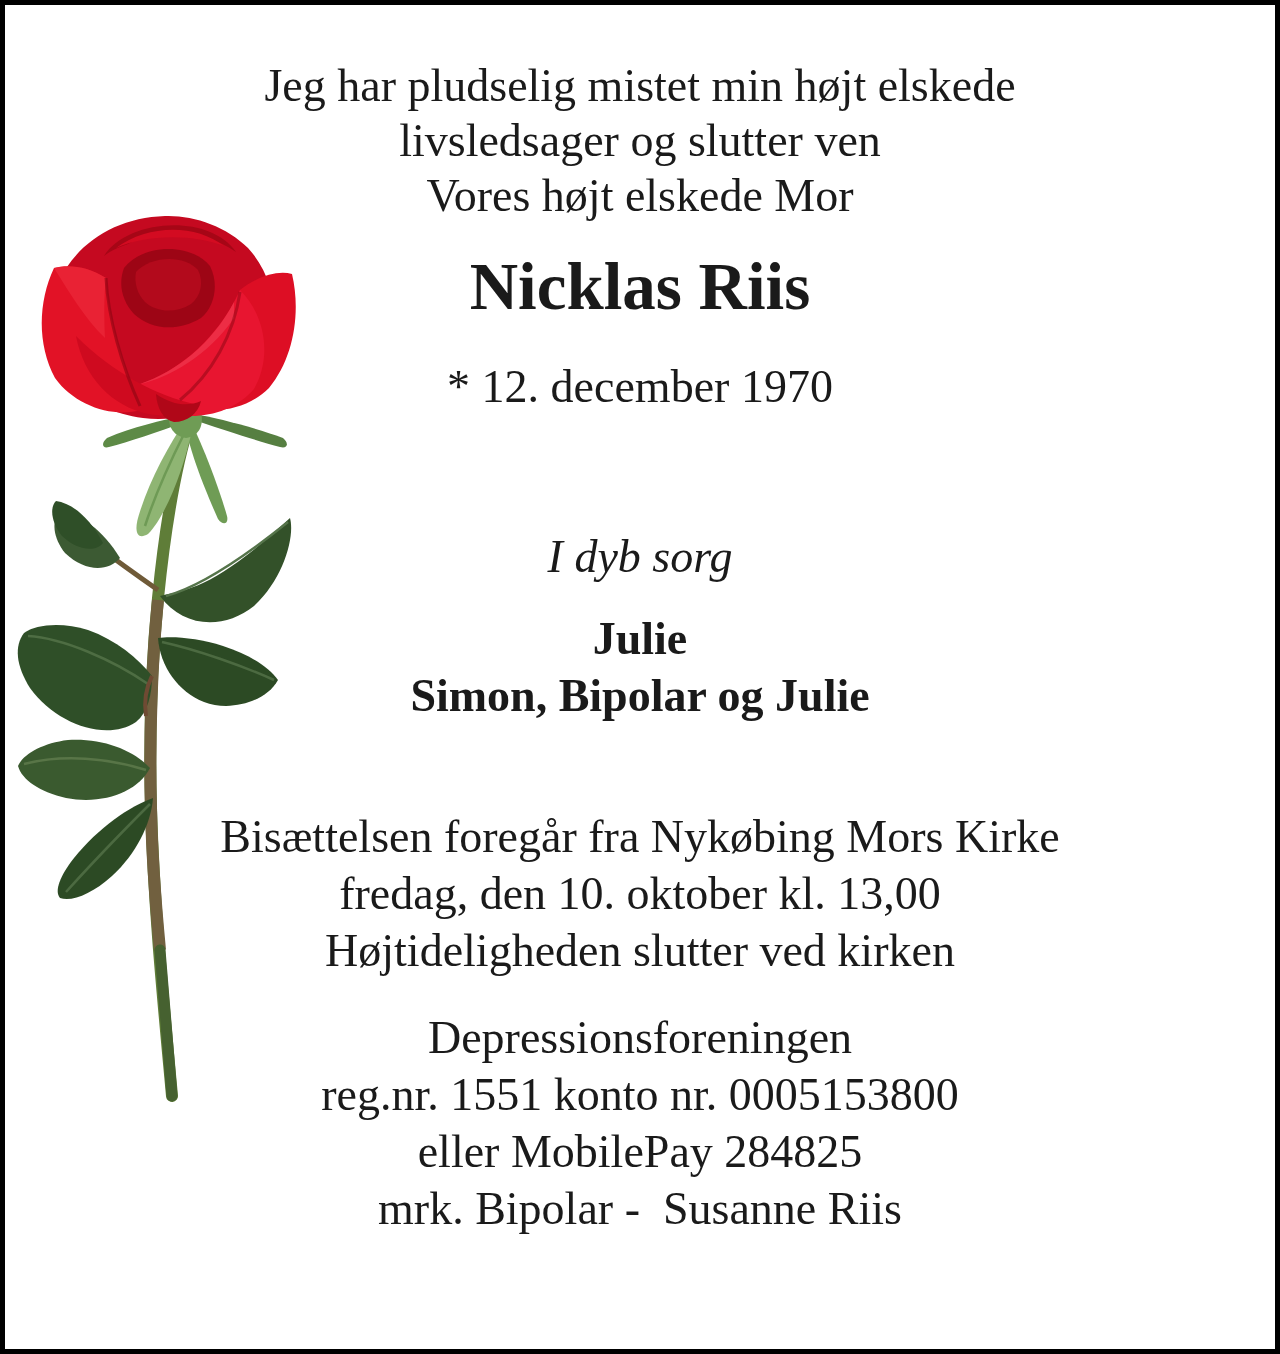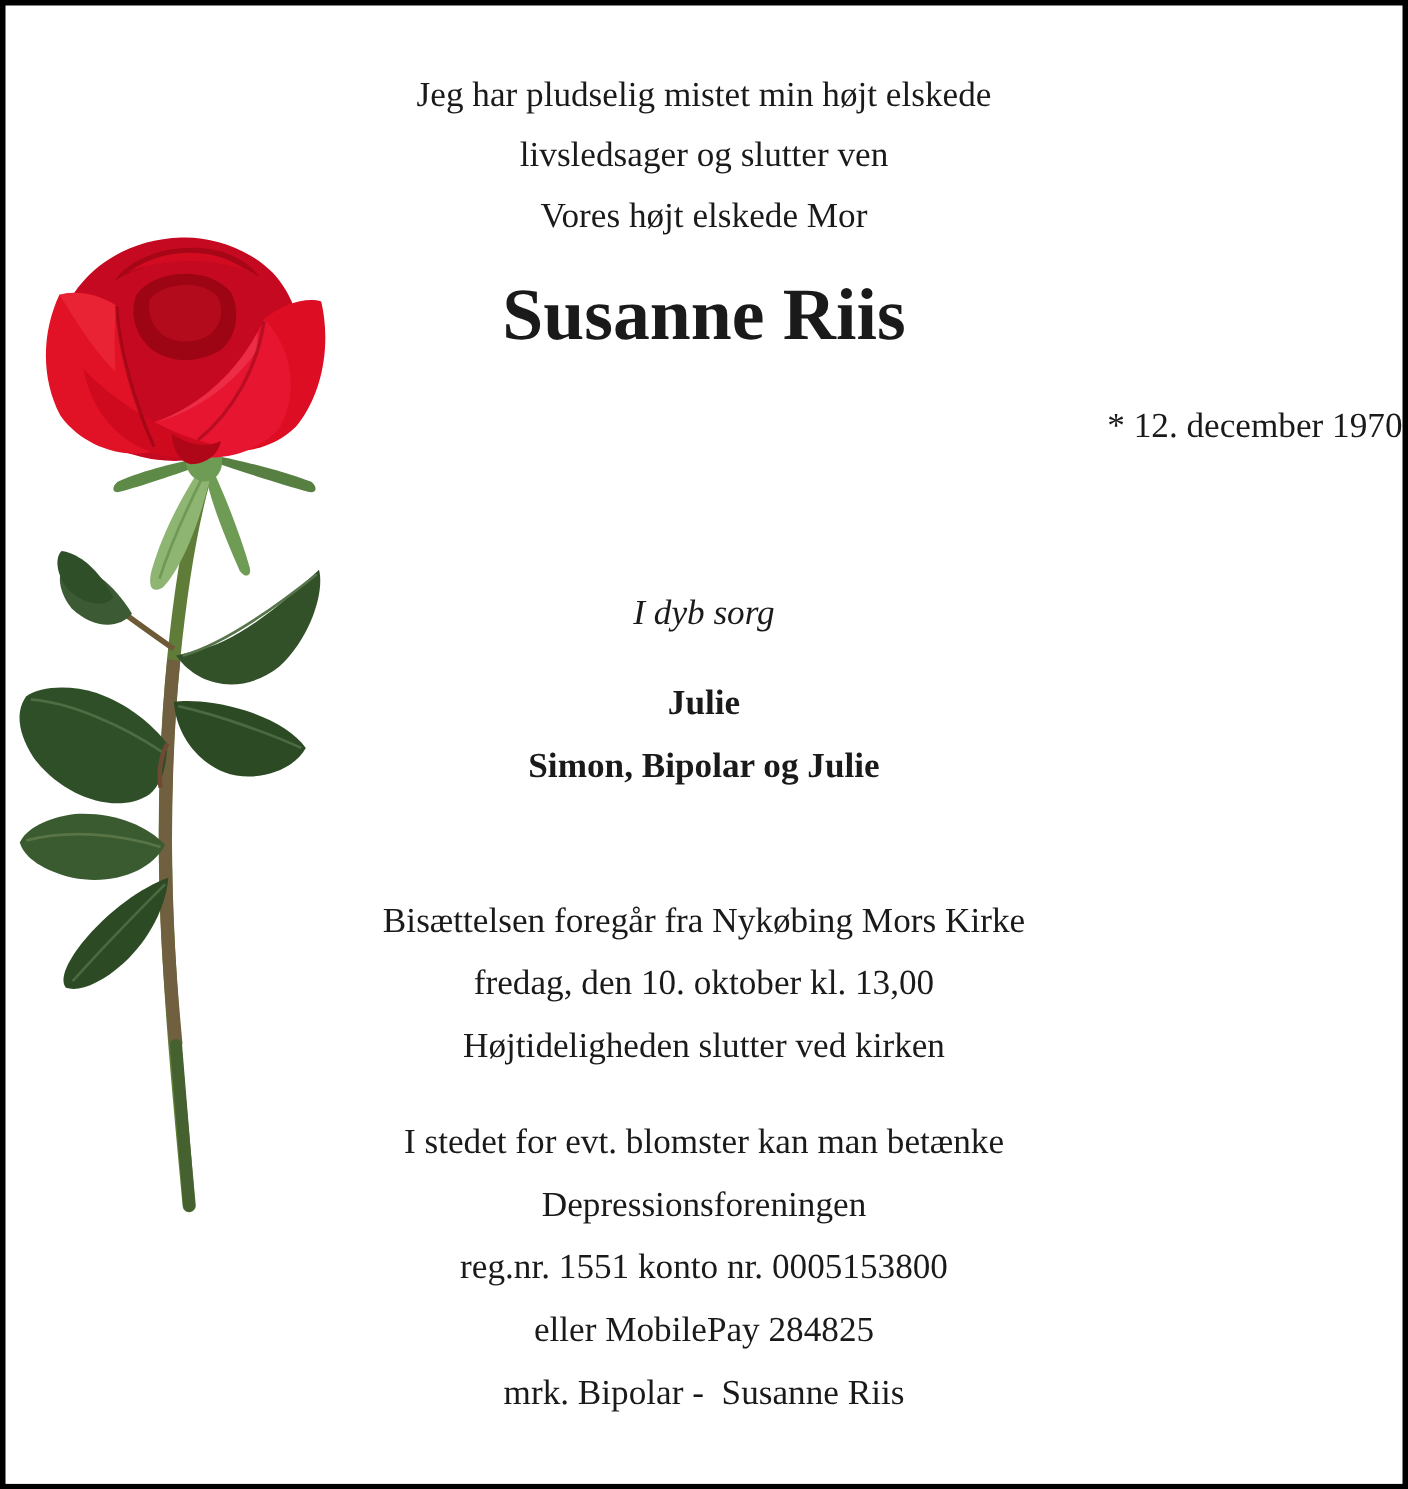--- a/index.html
+++ b/index.html
@@ -17,35 +17,35 @@
   }
 
   .textblock {
     position: absolute;
     left: 0;
     right: 0;
     text-align: center;
   }
   .line {
     white-space: pre-wrap;      
-    font-size: 32px;
+    font-size: 46px;
     line-height: 57px;
   }
 
   .intro          { top: 53px; }
   .intro .line    { line-height: 55px; }
 
   .deceased-name  { top: 243px; }
   .deceased-name .line {
     font-size: 67px;
     line-height: 76px;
     font-weight: bold;
   }
 
-  .birth          { top: 353px; text-align: right; }
+  .birth          { top: 353px; }
   .dateline       { top: 441px; }
   .sorrow         { top: 523px; }
   .sorrow .line   { font-style: italic; }
 
   .mourners       { top: 605px; }
   .mourners .line { font-weight: bold; }
 
   .ceremony       { top: 803px; text-align: center; }
   .donation       { top: 1004px; }
 
@@ -125,21 +125,21 @@
     </g>
   </svg>
 
   <div class="textblock intro">
     <div class="line">Jeg har pludselig mistet min højt elskede</div>
     <div class="line">livsledsager og slutter ven</div>
     <div class="line">Vores højt elskede Mor</div>
   </div>
 
   <div class="textblock deceased-name">
-    <div class="line">Susanne Riis</div>
+    <div class="line">Nicklas Riis</div>
   </div>
 
   <div class="textblock birth">
     <div class="line">* 12. december 1970</div>
   </div>
 
 
   <div class="textblock sorrow">
     <div class="line">I dyb sorg</div>
   </div>
@@ -149,20 +149,19 @@
     <div class="line">Simon, Bipolar og Julie</div>
   </div>
 
   <div class="textblock ceremony">
     <div class="line">Bisættelsen foregår fra Nykøbing Mors Kirke</div>
     <div class="line">fredag, den 10. oktober kl. 13,00</div>
     <div class="line">Højtideligheden slutter ved kirken</div>
   </div>
 
   <div class="textblock donation">
-    <div class="line">I stedet for evt. blomster kan man betænke</div>
     <div class="line">Depressionsforeningen</div>
     <div class="line">reg.nr. 1551 konto nr. 0005153800</div>
     <div class="line">eller MobilePay 284825</div>
     <div class="line">mrk. Bipolar -  Susanne Riis</div>
   </div>
 
 </div>
 
 </body></html>

